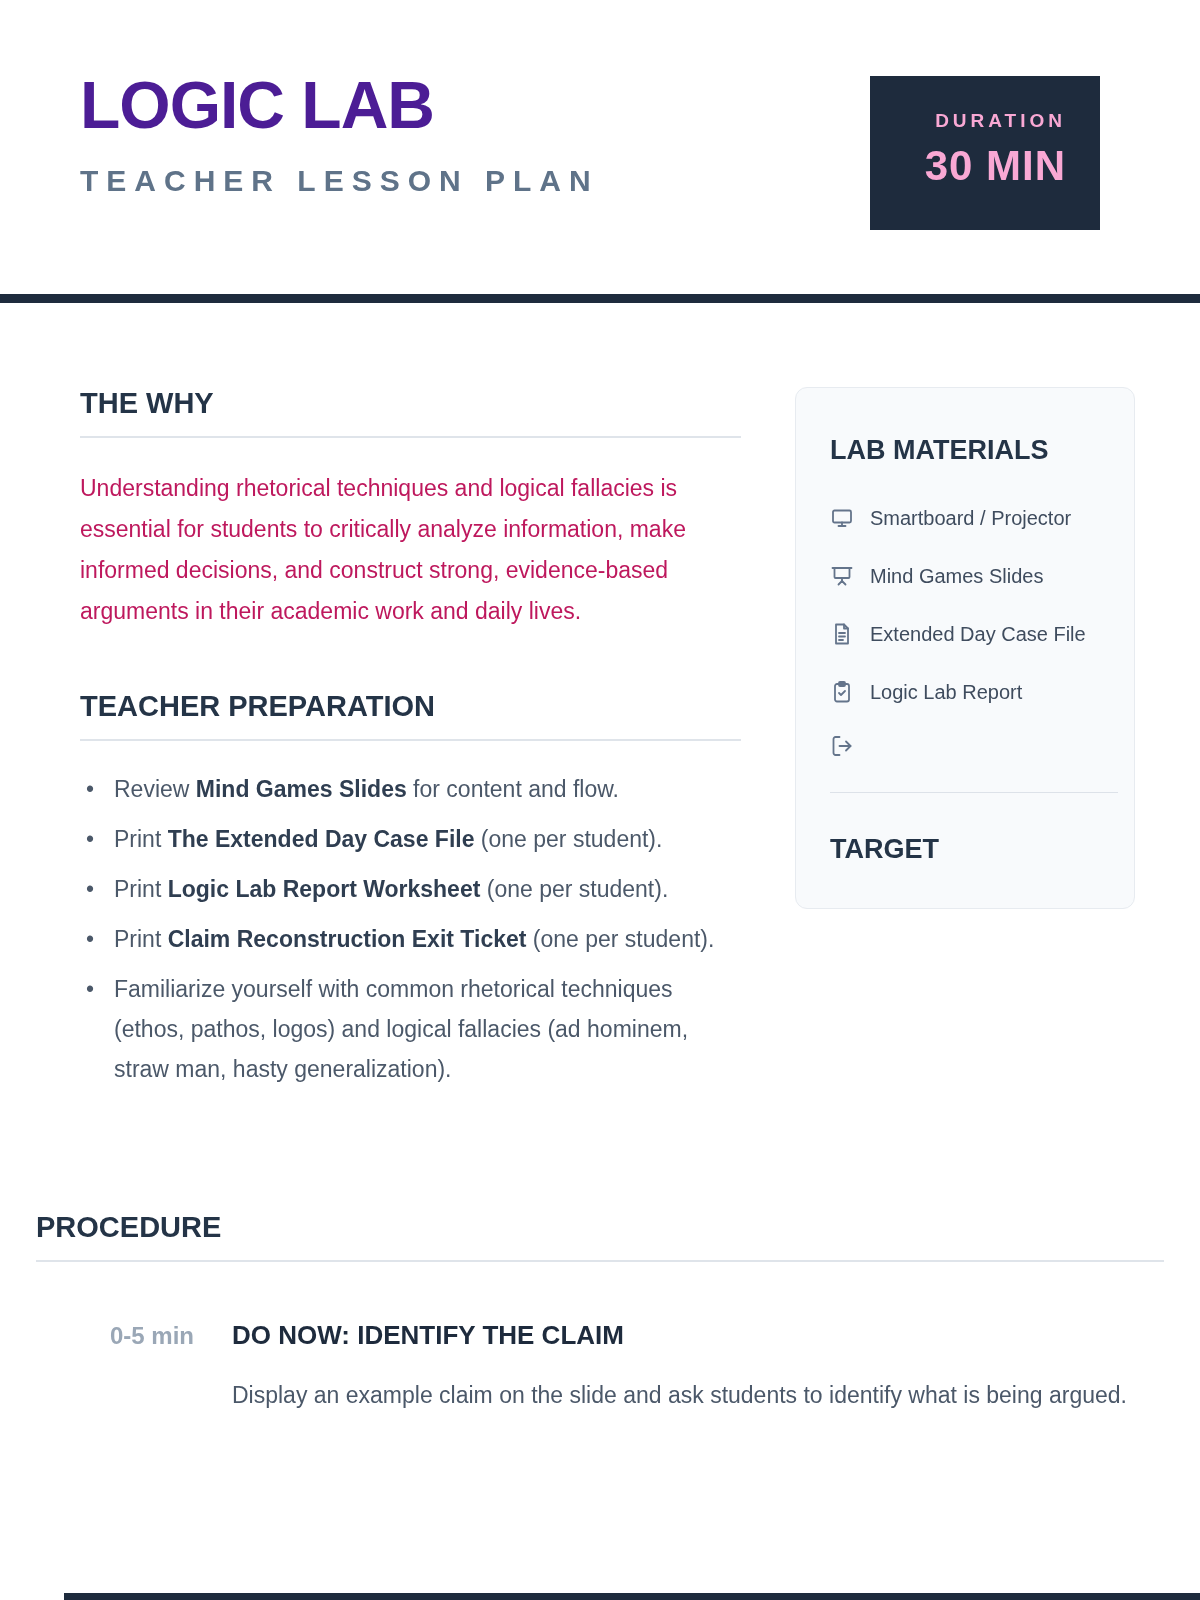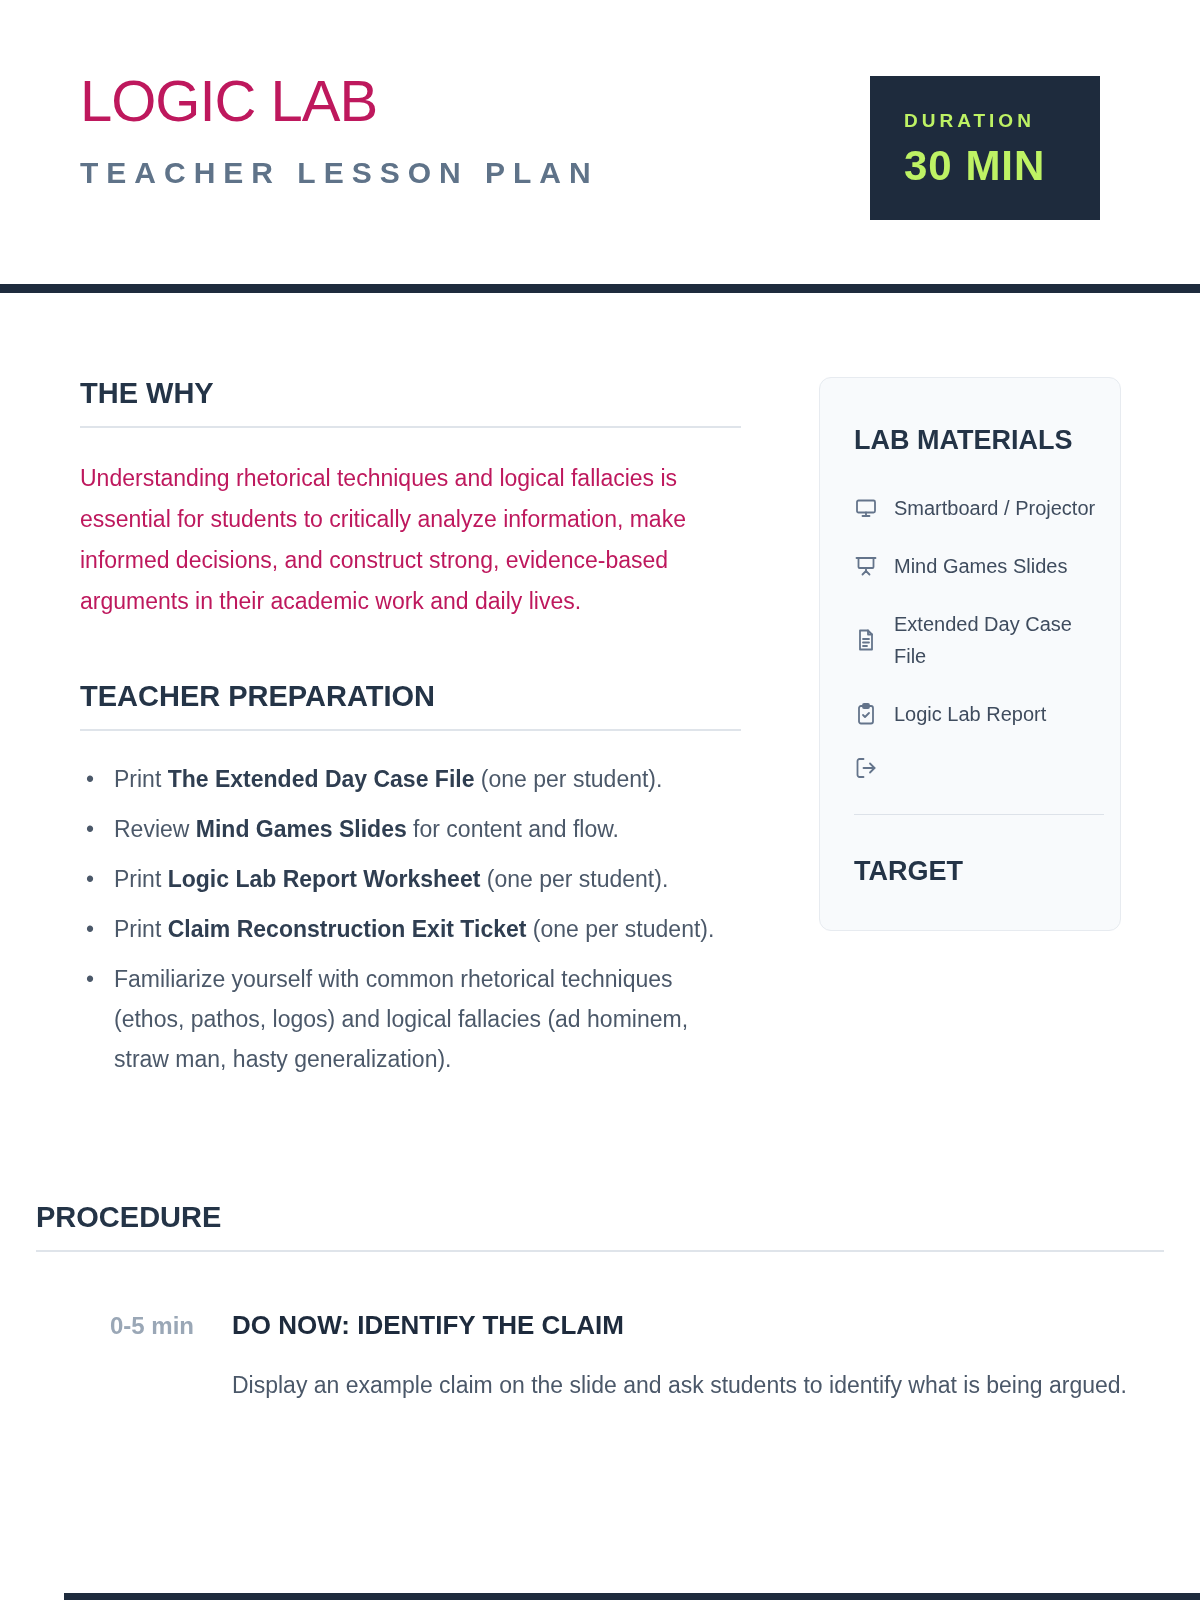--- a/index.html
+++ b/index.html
@@ -16,39 +16,39 @@
   }
 
   
   .header {
     display: flex;
     justify-content: space-between;
     align-items: flex-start;
     padding: 72px 100px 0 80px;
   }
   .title {
-    font-size: 58px;
-    font-weight: 400;
+    font-size: 66px;
+    font-weight: 700;
     letter-spacing: -1px;
-    color: #be185d;
+    color: #4c1d95;
     line-height: 1.0;
   }
   .subtitle {
     margin-top: 26px;
     font-size: 30px;
     font-weight: 700;
     letter-spacing: 8px;
     color: #5f7389;
   }
   .duration-box {
     background: #1e2b3d;
-    color: #bef264;
-    padding: 34px 34px 30px 34px;
+    color: #f9a8d4;
+    padding: 34px 34px 40px 34px;
     min-width: 230px;
-    text-align: left;
+    text-align: right;
     margin-top: 4px;
   }
   .duration-label {
     font-size: 19px;
     font-weight: 800;
     letter-spacing: 4px;
   }
   .duration-value {
     margin-top: 10px;
     font-size: 42px;
@@ -99,28 +99,27 @@
   .prep-list li::before {
     content: "•";
     position: absolute;
     left: 6px;
     color: #4b5869;
   }
   .prep-list b { color: #2f3e51; font-weight: 700; }
 
   
   .sidebar {
-    width: 302px;
+    width: 340px;
     flex: none;
     background: #f8fafc;
     border: 1px solid #e7ebf0;
     border-radius: 12px;
     padding: 44px 16px 40px 34px;
     align-self: flex-start;
-    margin-left: 24px;
   }
   .sidebar-heading {
     font-size: 27px;
     font-weight: 800;
     color: #243447;
     line-height: 1.35;
   }
   .materials-list { margin-top: 34px; }
   .material-item {
     display: flex;
@@ -210,22 +209,22 @@
     <div class="left-col">
 
       <div>
         <h2 class="section-heading">THE WHY</h2>
         <p class="body-text">Understanding rhetorical techniques and logical fallacies is essential for students to critically analyze information, make informed decisions, and construct strong, evidence-based arguments in their academic work and daily lives.</p>
       </div>
 
       <div class="prep-section">
         <h2 class="section-heading">TEACHER PREPARATION</h2>
         <ul class="prep-list">
+          <li><span>Review </span><b>Mind Games Slides</b><span> for content and flow.</span></li>
           <li><span>Print </span><b>The Extended Day Case File</b><span> (one per student).</span></li>
-          <li><span>Review </span><b>Mind Games Slides</b><span> for content and flow.</span></li>
           <li><span>Print </span><b>Logic Lab Report Worksheet</b><span> (one per student).</span></li>
           <li><span>Print </span><b>Claim Reconstruction Exit Ticket</b><span> (one per student).</span></li>
           <li><span>Familiarize yourself with common rhetorical techniques (ethos, pathos, logos) and logical fallacies (ad hominem, straw man, hasty generalization).</span><b></b><span></span></li>
         </ul>
       </div>
 
     </div>
 
     <aside class="sidebar">
       <h3 class="sidebar-heading">LAB MATERIALS</h3>

